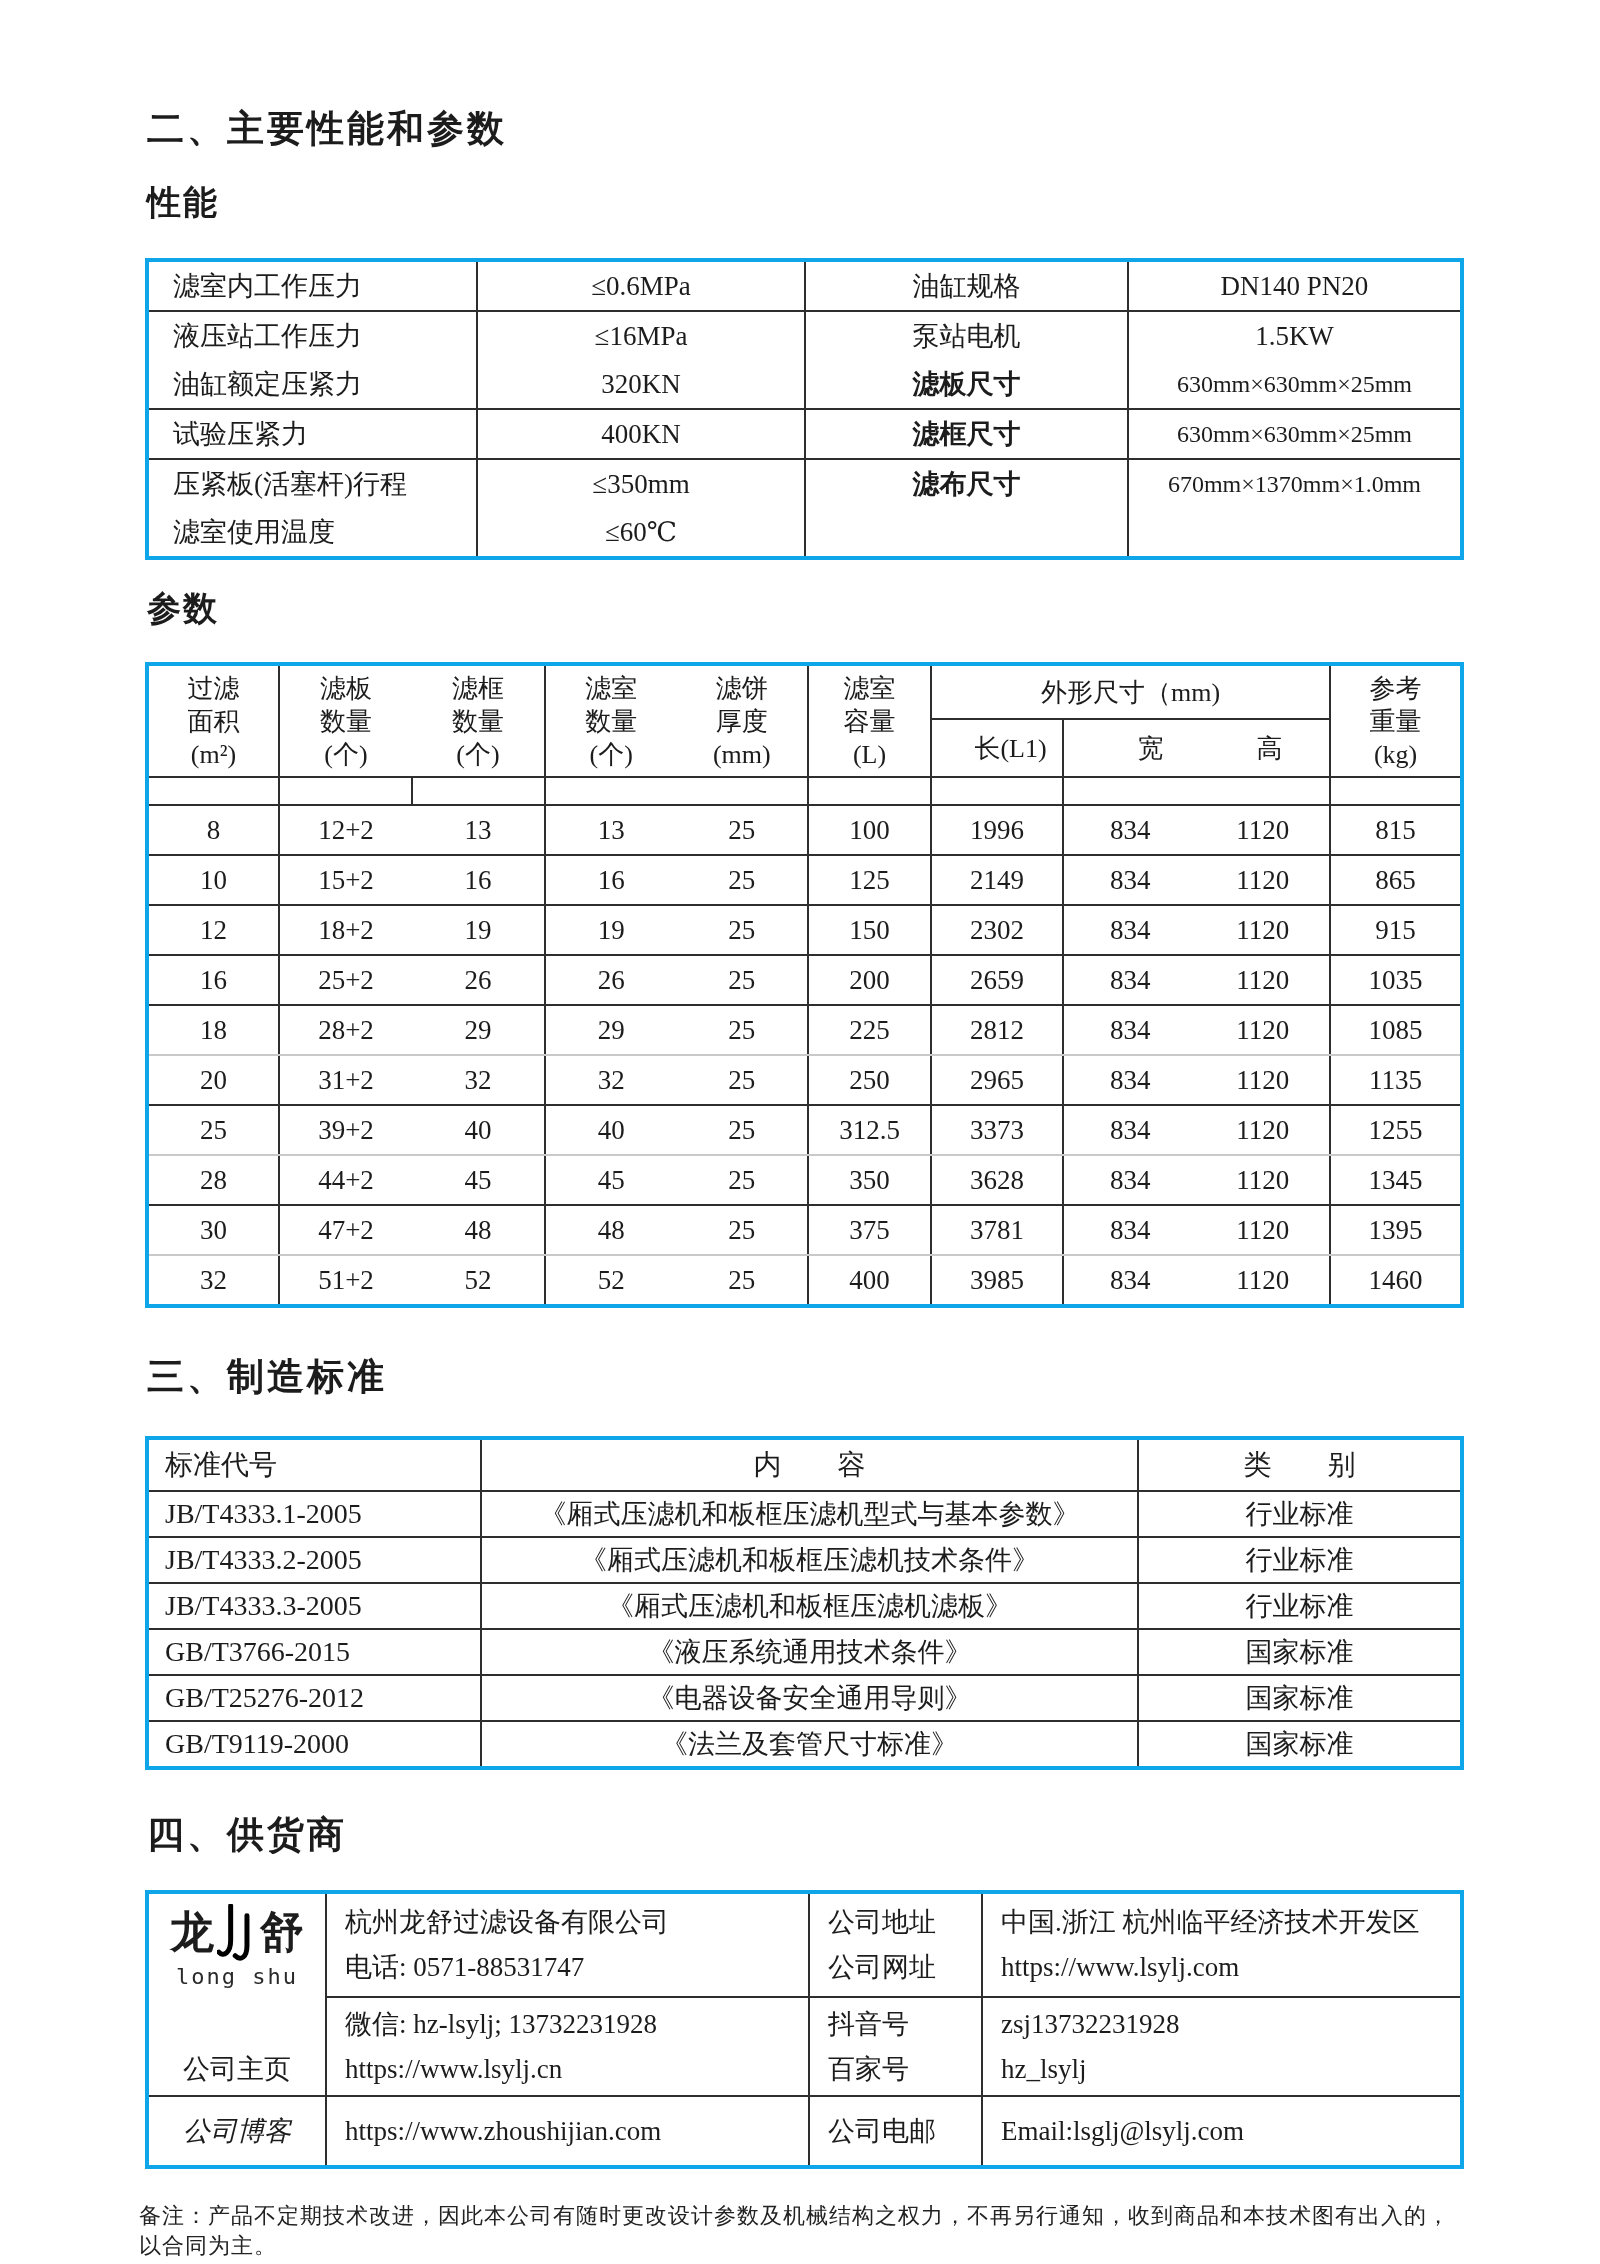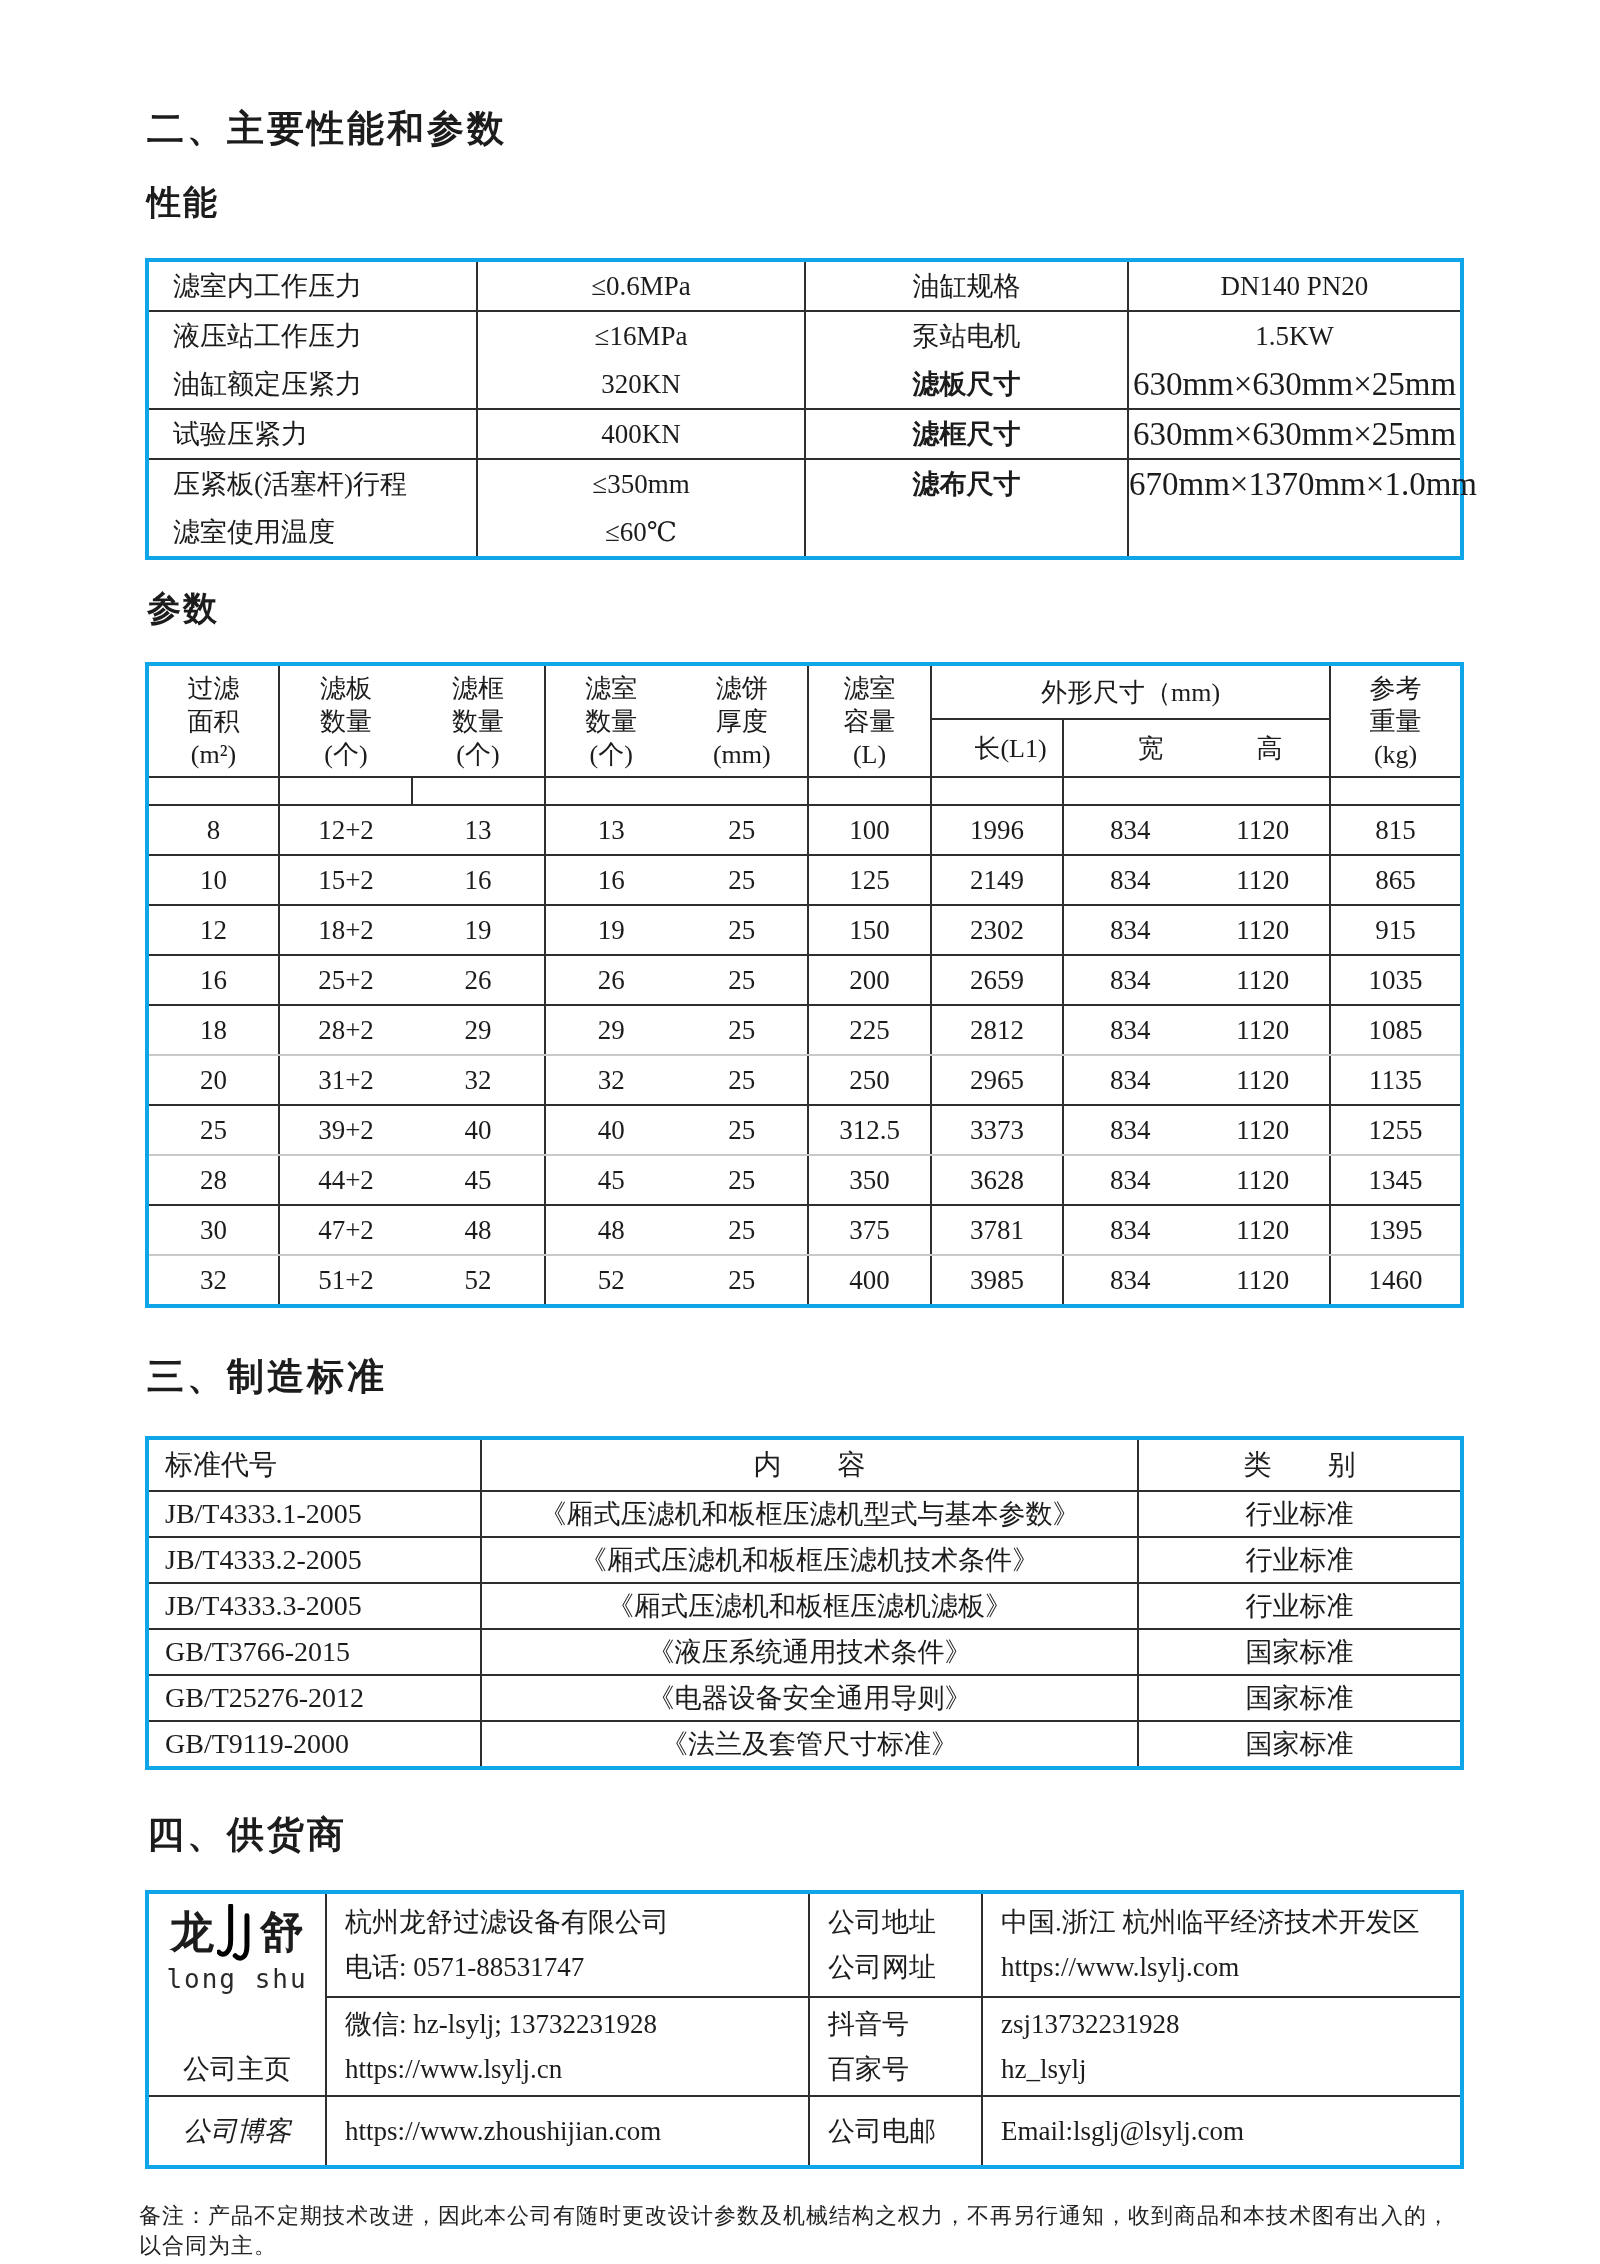--- a/index.html
+++ b/index.html
@@ -12,21 +12,21 @@
   .h-major{font-size:37px;font-weight:bold;letter-spacing:3px;margin:0 0 0 2px;}
   .h-sub{font-size:34px;font-weight:bold;letter-spacing:2px;margin:26px 0 0 2px;}
   table{border-collapse:collapse;table-layout:fixed;width:1315px;background:#fff;}
   td{border:2px solid #2e2e2e;padding:0;font-size:27px;text-align:center;vertical-align:middle;color:#1c1c1c;}
   .outer{border:4px solid #0ea5e9;}
   
   .perf{margin-top:32px;}
   .perf td{height:48px;}
   .perf td.lft{text-align:left;padding-left:24px;}
   .perf td.blab{font-weight:bold;}
-  .perf td.dim{font-size:33px;}
+  .perf td.dim{font-size:24px;}
   tr.nobot td{border-bottom-style:hidden;}
   
   .param{margin-top:30px;}
   .param td{height:48px;}
   .param thead tr.ph1 td{height:52px;}
   .param thead tr.ph2 td{height:56px;padding-left:27px;}
   .param thead td{font-size:26px;line-height:33px;}
   .hc{white-space:pre-line;display:inline-block;}
   .pairwrap{display:flex;width:100%;}
   .pairwrap > span{flex:1 1 50%;text-align:center;}
@@ -38,21 +38,21 @@
   .std tr.hd td{height:50px;font-size:28px;}
   .std td.lft{text-align:left;padding-left:16px;font-size:28px;}
   
   .sup{margin-top:30px;}
   .sup td{text-align:left;padding-left:18px;font-size:27px;}
   .sup td.logo-cell{padding:0;}
   .sup .twoline div{line-height:45px;}
   .logo-flex{display:flex;flex-direction:column;align-items:center;justify-content:space-between;height:183px;padding:10px 0 8px 0;}
   .logo-top{display:flex;flex-direction:column;align-items:center;}
   .logo-row{display:flex;align-items:center;gap:3px;font-size:44px;font-weight:bold;line-height:50px;}
-  .logo-sub{font-family:"DejaVu Sans Mono","Liberation Mono",monospace;font-size:26px;letter-spacing:2px;margin-top:2px;color:#2a2a2a;}
+  .logo-sub{font-family:"DejaVu Sans Mono","Liberation Mono",monospace;font-size:22px;letter-spacing:2px;margin-top:2px;color:#2a2a2a;}
   .homepage-label{font-size:27px;}
   .sup tr.r1 td{height:95px;}
   .sup tr.r2 td{height:88px;}
   .sup tr.r3 td{height:68px;}
   
   .footnote{margin-top:32px;font-size:22px;letter-spacing:1px;color:#222;margin-left:-6px;}
 </style>
 </head>
 <body>
 

